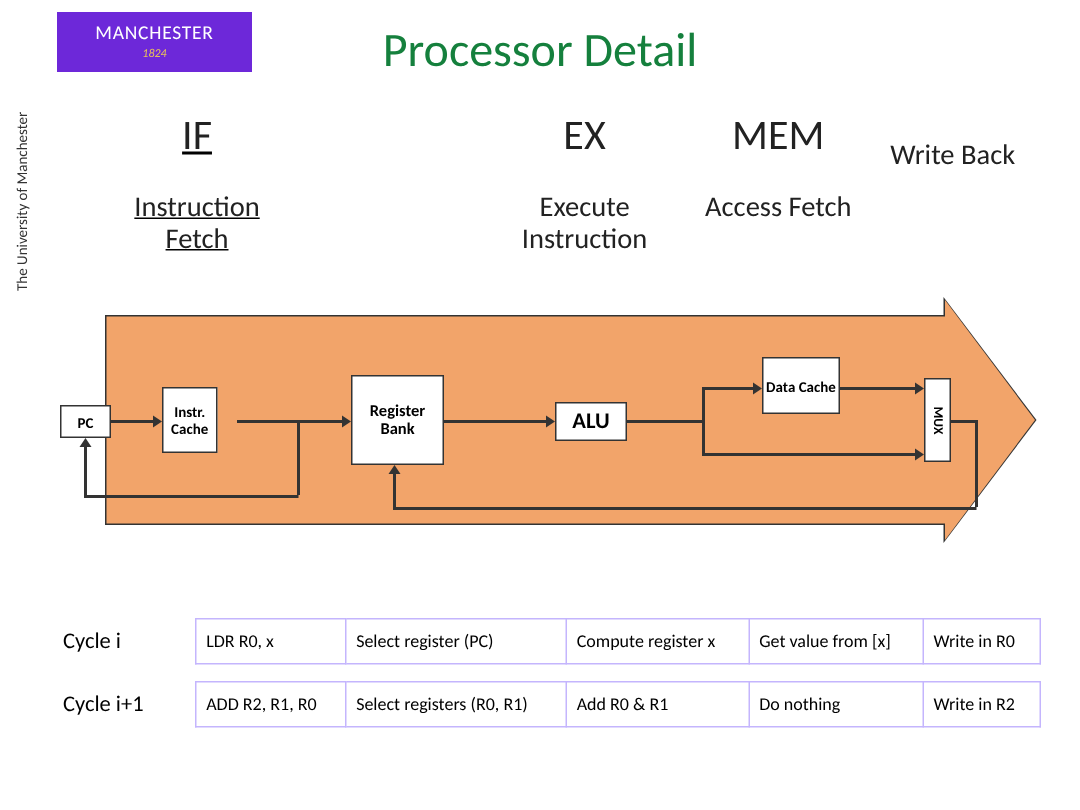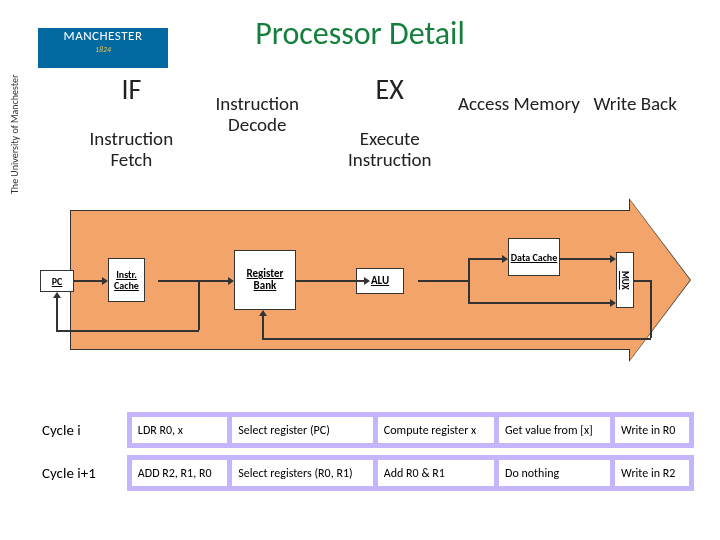--- a/index.html
+++ b/index.html
@@ -1,83 +1,83 @@
 <!DOCTYPE html>
 <html><head>
 <meta charset="utf-8">
 <style>
   * { box-sizing: border-box; margin: 0; padding: 0; }
   body { width: 720px; height: 540px; font-family: Calibri, Arial, sans-serif; background: #fff; position: relative; overflow: hidden; }
 
-  .logo { position: absolute; left: 38px; top: 8px; width: 130px; height: 40px; background: #0369a1; display: flex; flex-direction: column; align-items: center; justify-content: flex-start; margin-top: 20px; }
+  .logo { position: absolute; left: 38px; top: 8px; width: 130px; height: 40px; background: #6d28d9; display: flex; flex-direction: column; align-items: center; justify-content: center; }
   .logo-text { color: #fff; font-size: 13px; font-weight: 500; letter-spacing: 0.5px; }
   .logo-year { color: #e8c15a; font-size: 8px; margin-top: 1px; font-style: italic; }
 
   .vtext { position: absolute; left: 8px; top: 54px; width: 14px; height: 140px; transform: rotate(180deg); writing-mode: vertical-rl; font-size: 10px; color: #333; }
 
   .title { position: absolute; top: 14px; left: 0; width: 720px; text-align: center; font-size: 32px; color: #15803d; font-weight: 400; }
 
   .stages { position: absolute; top: 72px; left: 70px; width: 620px; display: flex; }
   .stage { flex: 1; text-align: center; }
   .stage-code { font-size: 28px; color: #222; font-weight: 400; }
   .stage-name { font-size: 19px; color: #222; margin-top: 22px; line-height: 1.1; font-weight: 400; }
-  .st-if   { flex: 0.95; }
+  .st-if   { flex: 0.95; text-decoration: underline; }
   .st-id   { flex: 1.0; }
   .st-ex   { flex: 1.05; }
   .st-mem  { flex: 0.95; }
   .st-wb   { flex: 0.85; }
 
   .pipeline { position: absolute; left: 70px; top: 210px; width: 620px; height: 140px; }
   .arrow-body { position: absolute; left: 0; top: 0; width: 560px; height: 140px; background: #f2a46a; border: 1px solid #333; border-right: none; }
   .arrow-head { position: absolute; left: 560px; top: -10px; width: 0; height: 0; border-top: 80px solid transparent; border-bottom: 80px solid transparent; border-left: 60px solid #f2a46a; }
   .arrow-head-border { position: absolute; left: 559px; top: -12px; width: 0; height: 0; border-top: 82px solid transparent; border-bottom: 82px solid transparent; border-left: 62px solid #333; z-index: -1; }
 
-  .blk { position: absolute; background: #fff; border: 1px solid #333; display: flex; align-items: center; justify-content: center; text-align: center; font-size: 11px; font-weight: bold; line-height: 1.1; text-decoration: underline; }
+  .blk { position: absolute; background: #fff; border: 1px solid #333; display: flex; align-items: center; justify-content: center; text-align: center; font-size: 11px; font-weight: bold; line-height: 1.1; }
   .pc { left: -30px; top: 60px; width: 34px; height: 22px; font-size: 10px; }
   .icache { left: 38px; top: 48px; width: 37px; height: 44px; font-size: 10px; }
   .regbank { left: 164px; top: 40px; width: 62px; height: 60px; font-size: 11px; }
-  .alu { left: 286px; top: 58px; width: 48px; height: 26px; font-size: 11px; }
+  .alu { left: 300px; top: 58px; width: 48px; height: 26px; font-size: 15px; }
   .dcache { left: 438px; top: 28px; width: 52px; height: 38px; font-size: 10px; }
   .mux { left: 546px; top: 42px; width: 18px; height: 56px; font-size: 9px; writing-mode: vertical-rl; }
 
   
   .wire { position: absolute; background: #333; }
   .arr-r::after { content: ""; position: absolute; right: -6px; top: -3px; border-left: 6px solid #333; border-top: 4px solid transparent; border-bottom: 4px solid transparent; }
   .arr-u::after { content: ""; position: absolute; top: -6px; left: -3px; border-bottom: 6px solid #333; border-left: 4px solid transparent; border-right: 4px solid transparent; }
 
   .tbl { position: absolute; left: 36px; top: 412px; width: 658px; border-collapse: collapse; font-size: 12px; }
-  .tbl td, .tbl th { border: 5px solid #c4b5fd; padding: 6px 6px; text-align: left; vertical-align: middle; }
+  .tbl td, .tbl th { border: 1px solid #c4b5fd; padding: 6px 6px; text-align: left; vertical-align: middle; }
   .tbl .rowhdr { border: none; font-size: 15px; font-weight: 400; padding-right: 22px; white-space: nowrap; }
   .tbl .spacer td { border: none; height: 12px; padding: 0; }
 </style>
 </head>
 <body>
 
 <div class="logo">
   <div class="logo-text">MANCHESTER</div>
   <div class="logo-year">1824</div>
 </div>
 <div class="vtext">The University of Manchester</div>
 
 <div class="title">Processor Detail</div>
 
 <div class="stages">
   <div class="stage st-if">
     <div class="stage-code">IF</div>
     <div class="stage-name">Instruction Fetch</div>
   </div>
   <div class="stage st-id">
-    <div class="stage-name">Instruction Decode</div>
   </div>
   <div class="stage st-ex">
     <div class="stage-code">EX</div>
     <div class="stage-name">Execute Instruction</div>
   </div>
   <div class="stage st-mem">
-    <div class="stage-name">Access Memory</div>
+    <div class="stage-code">MEM</div>
+    <div class="stage-name">Access Fetch</div>
   </div>
   <div class="stage st-wb">
     <div class="stage-name">Write Back</div>
   </div>
 </div>
 
 <div class="pipeline">
   <div class="arrow-head-border"></div>
   <div class="arrow-body"></div>
   <div class="arrow-head"></div>

